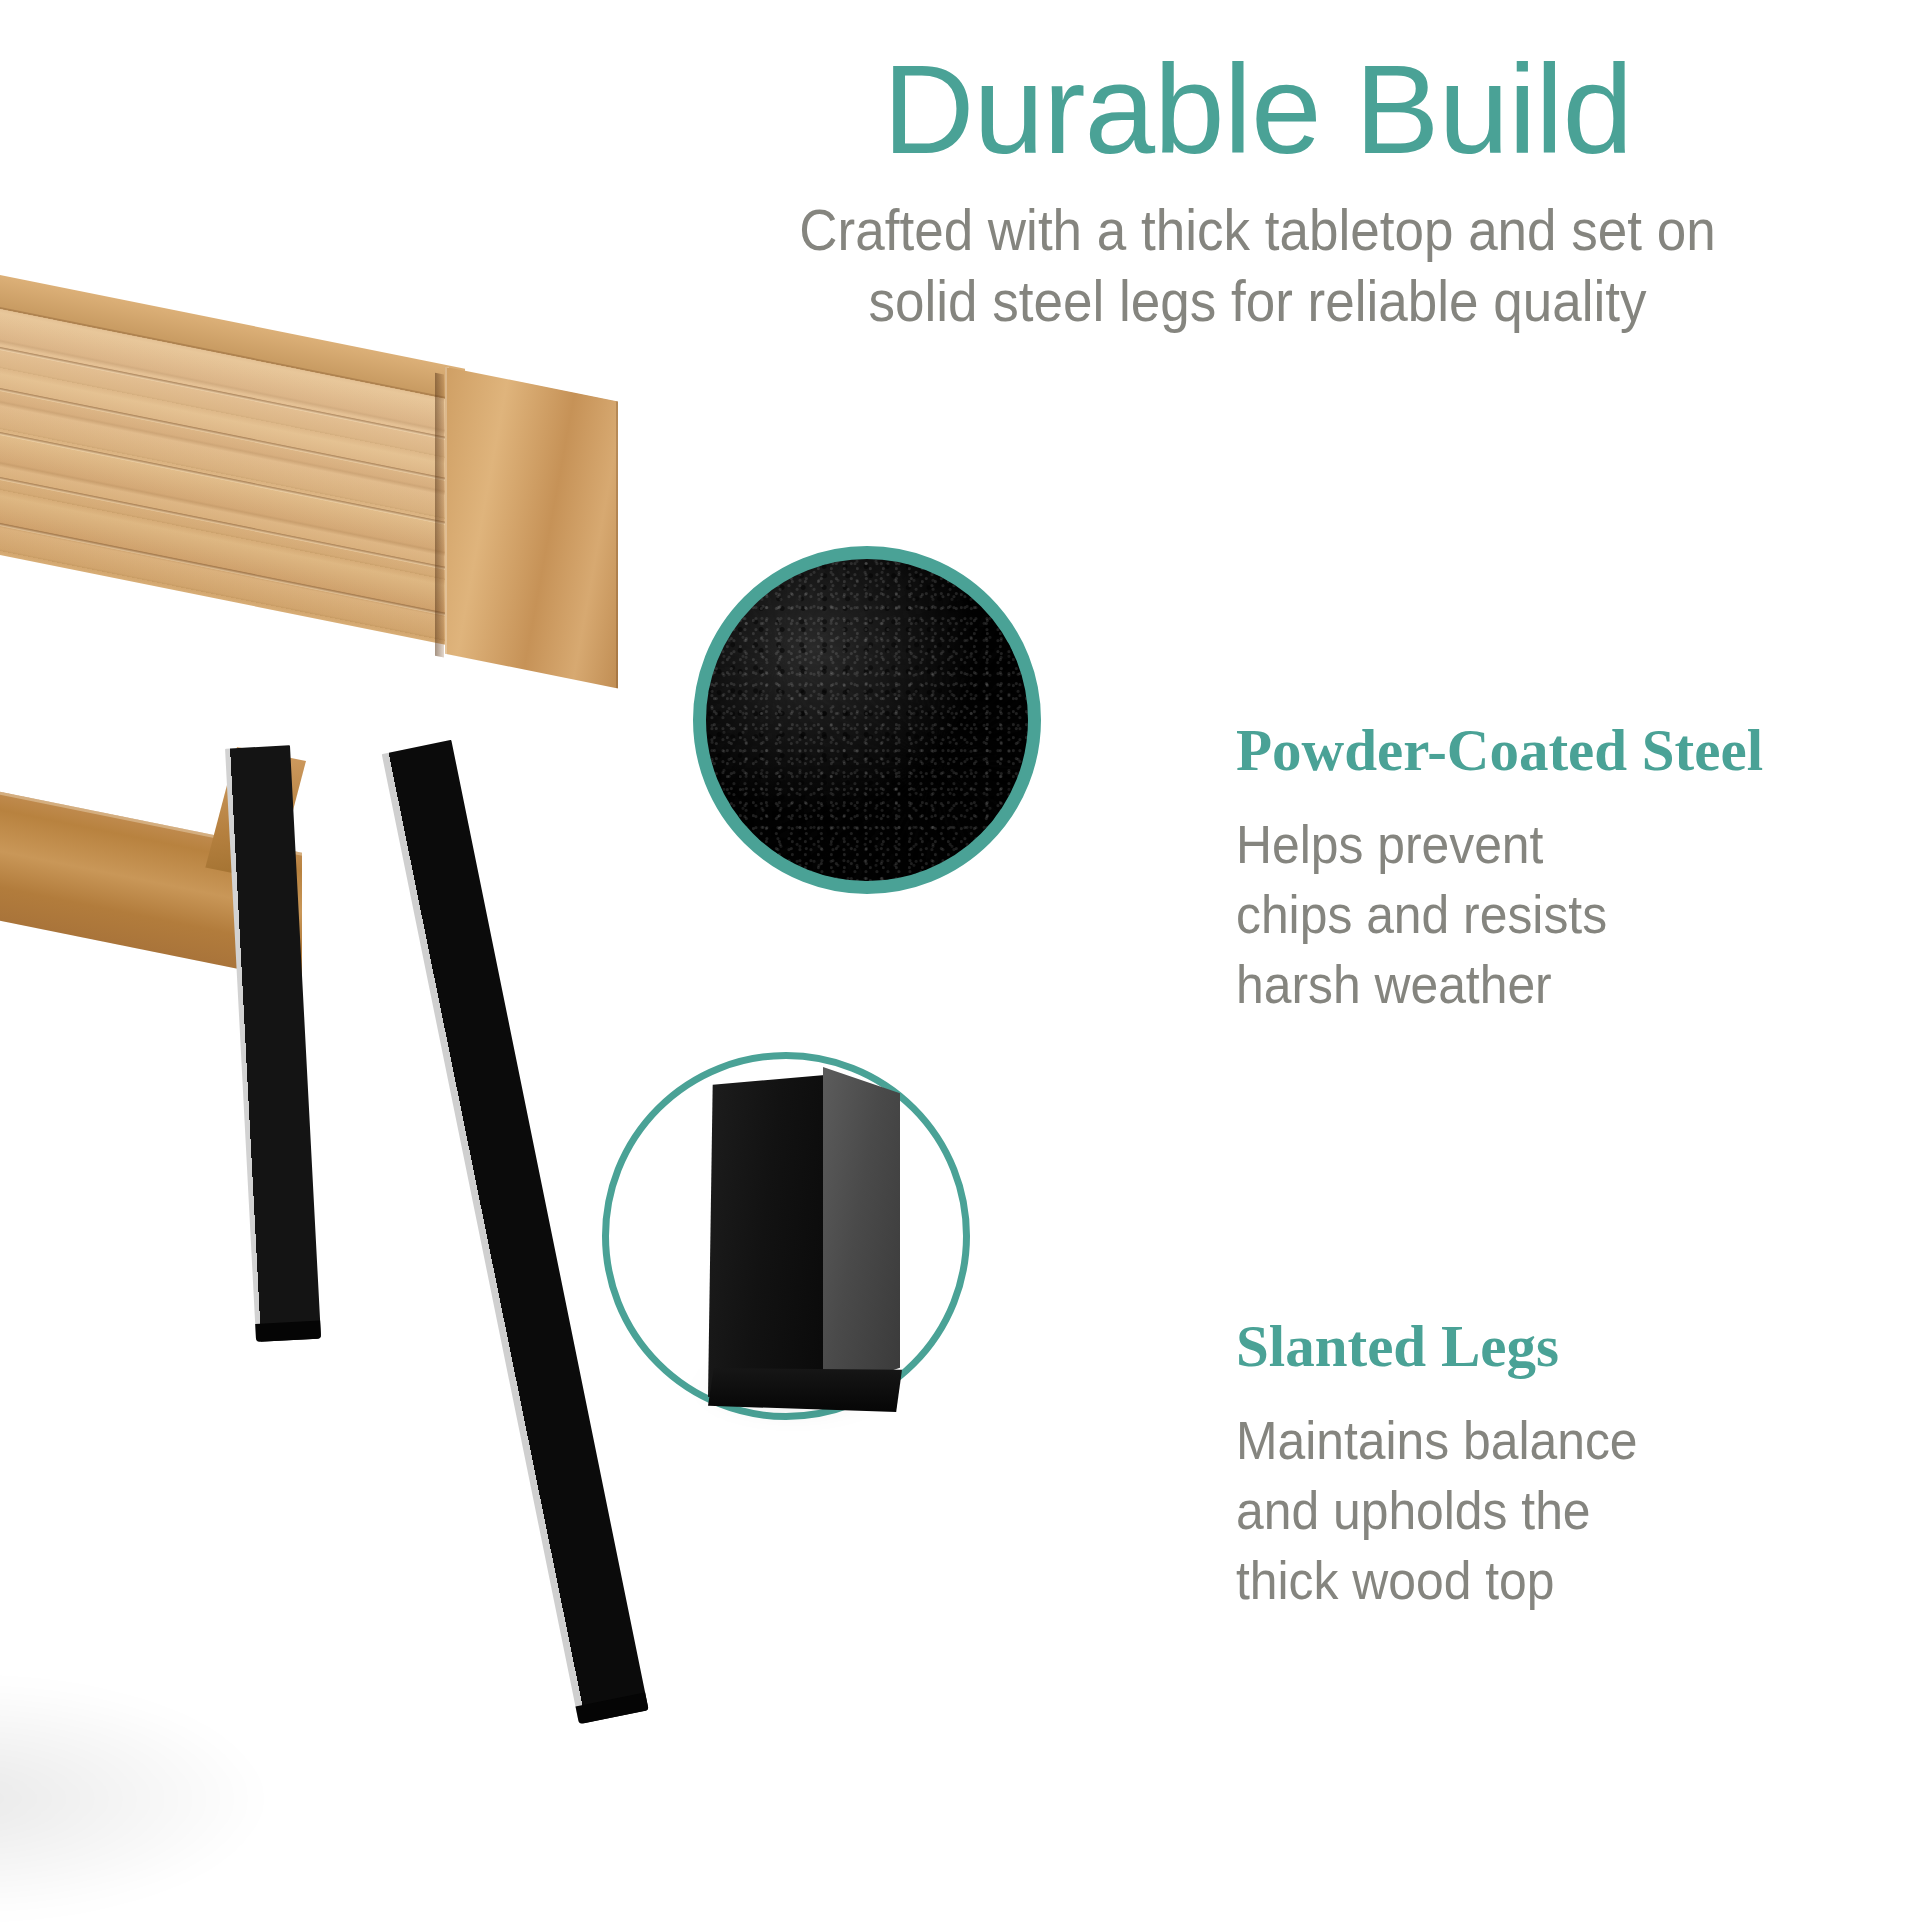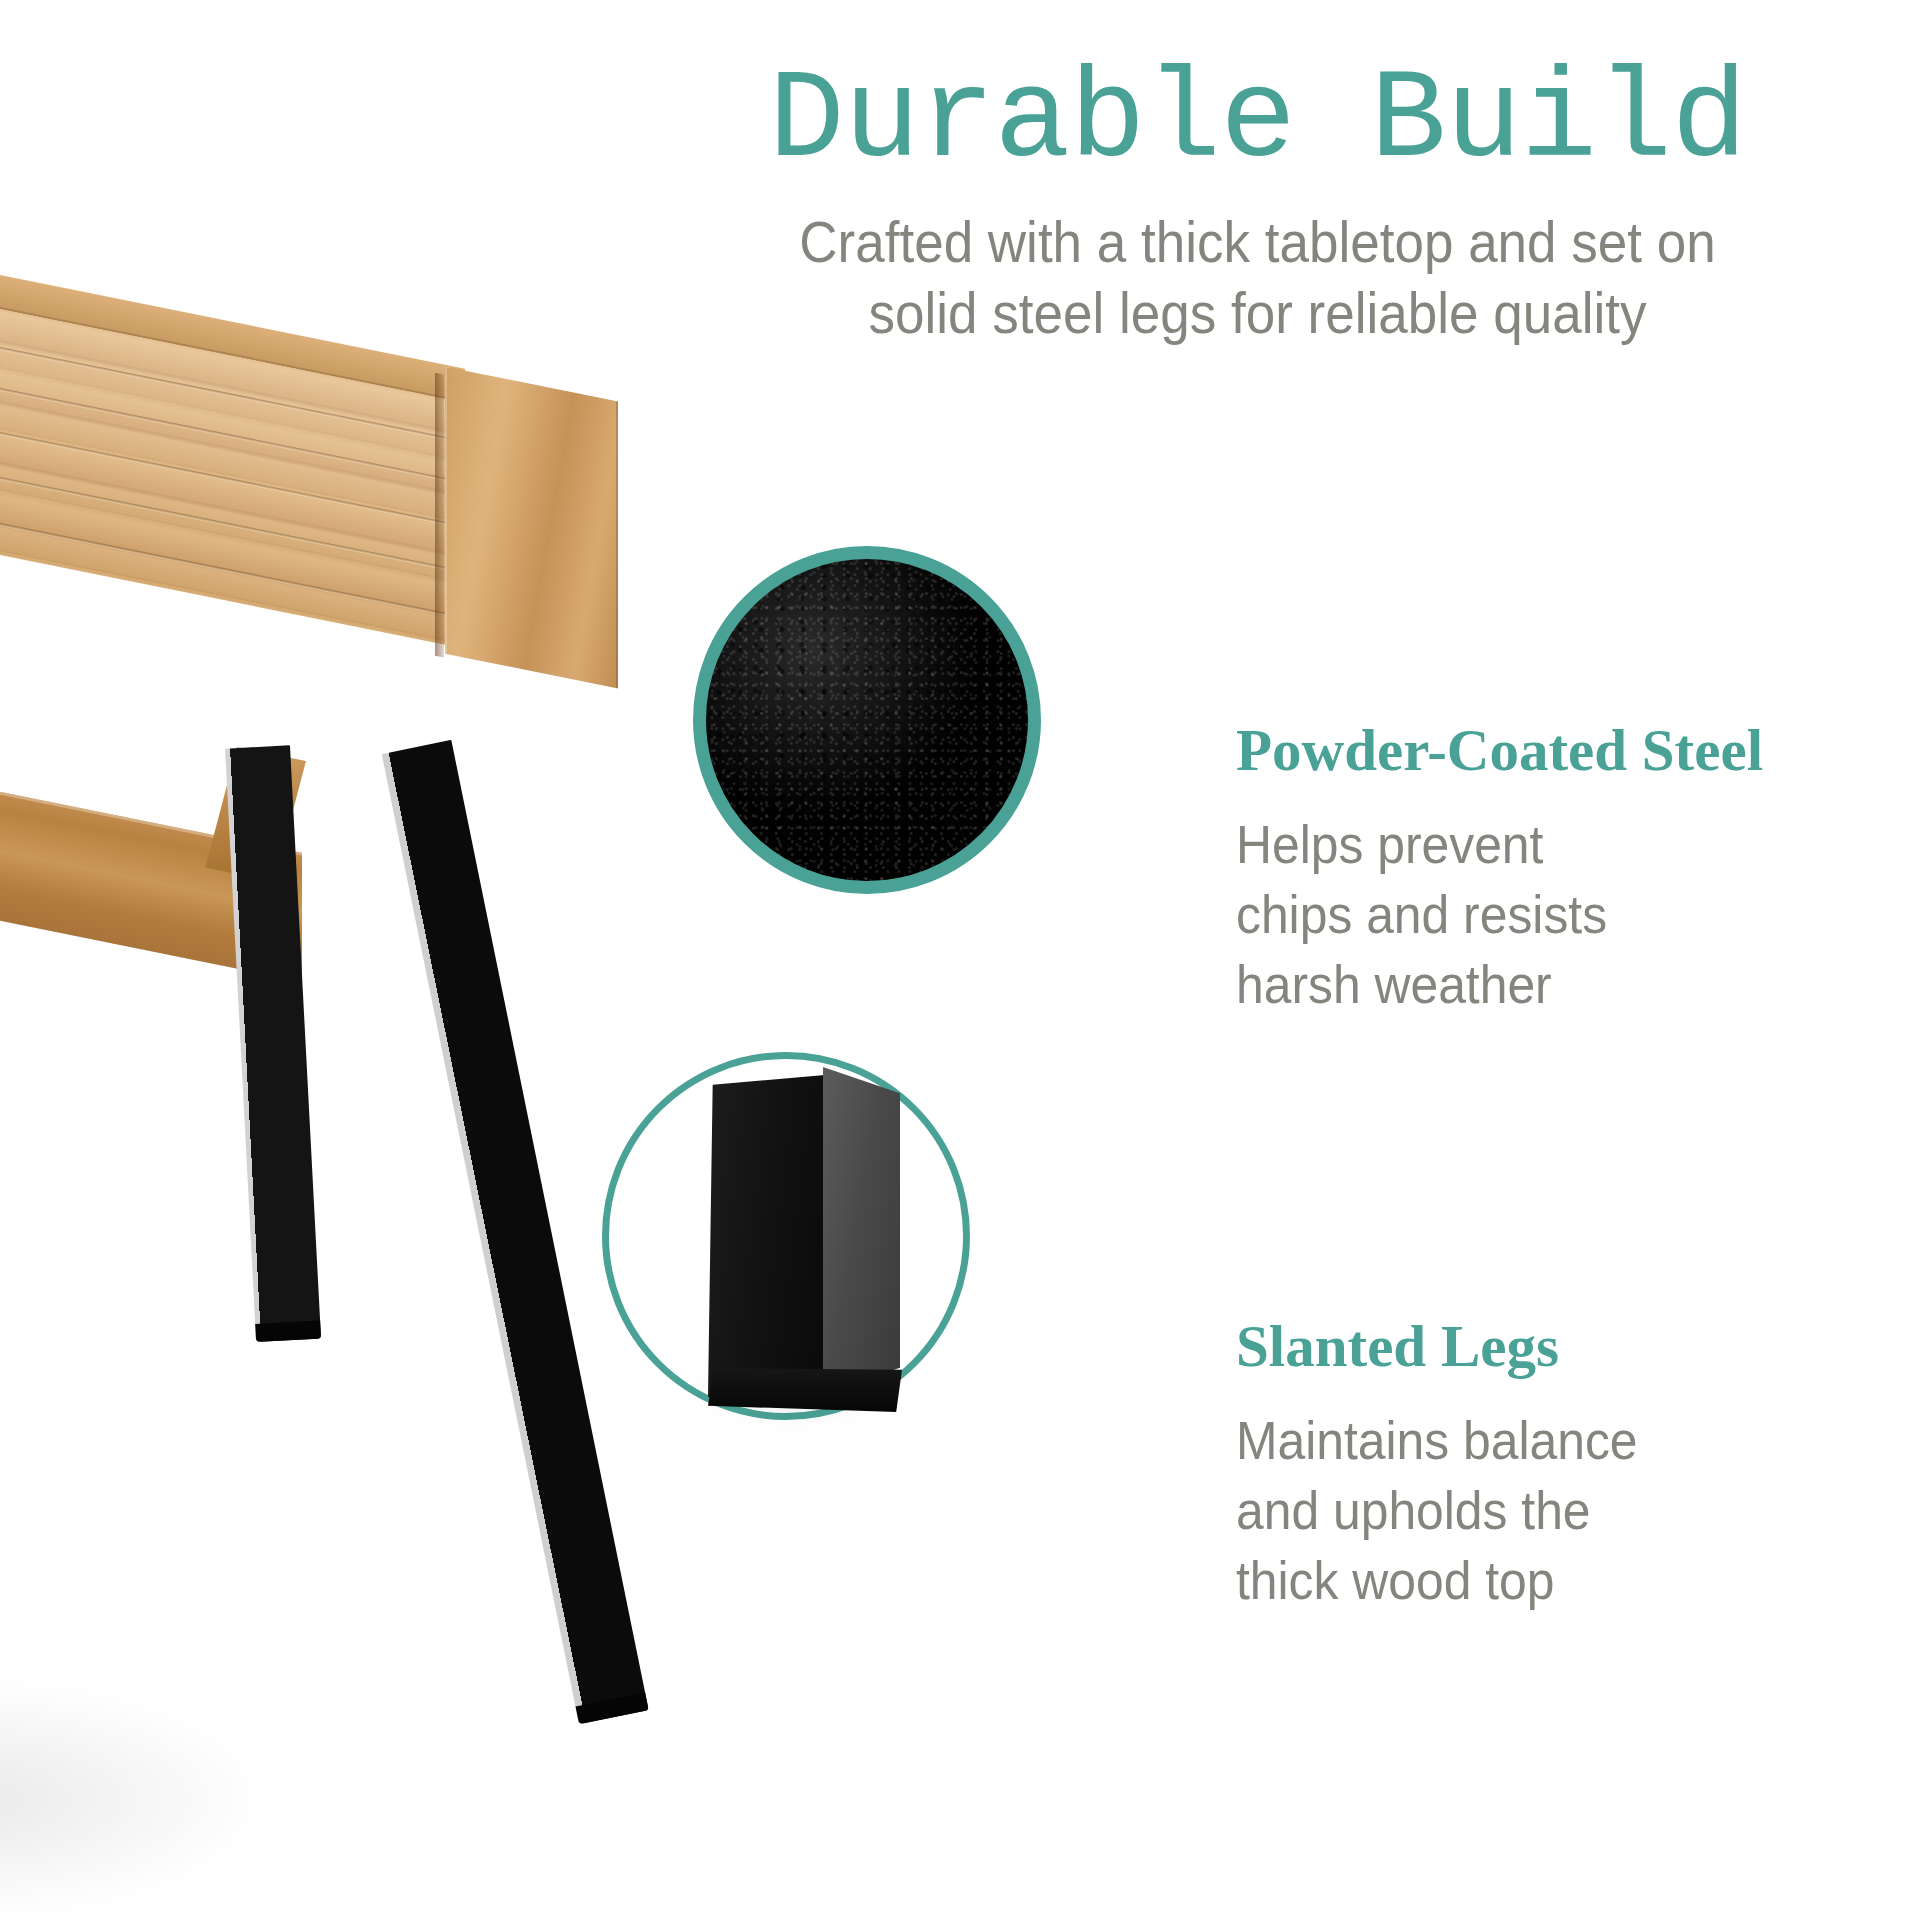--- a/index.html
+++ b/index.html
@@ -12,26 +12,26 @@
   }
 
   .stage{position:absolute;inset:0;width:1927px;height:1927px;overflow:hidden;}
 
   
   .header{
     position:absolute;left:614px;top:46px;width:1287px;
     text-align:center;
   }
   .title{
-    font-family:Liberation Mono, monospace;
+    font-family:Liberation Sans, sans-serif;
     font-size:127px;
     line-height:1.0;
     font-weight:400;
     letter-spacing:-1px;
-    margin:12px;
+    margin:0;
     white-space:nowrap;
   }
   .subtitle{
     font-family:"Liberation Sans", sans-serif;
     font-weight:300;
     font-size:57px;
     line-height:1.24;
     margin:22px 0 0 0;
     transform:scaleX(0.93);
   }

